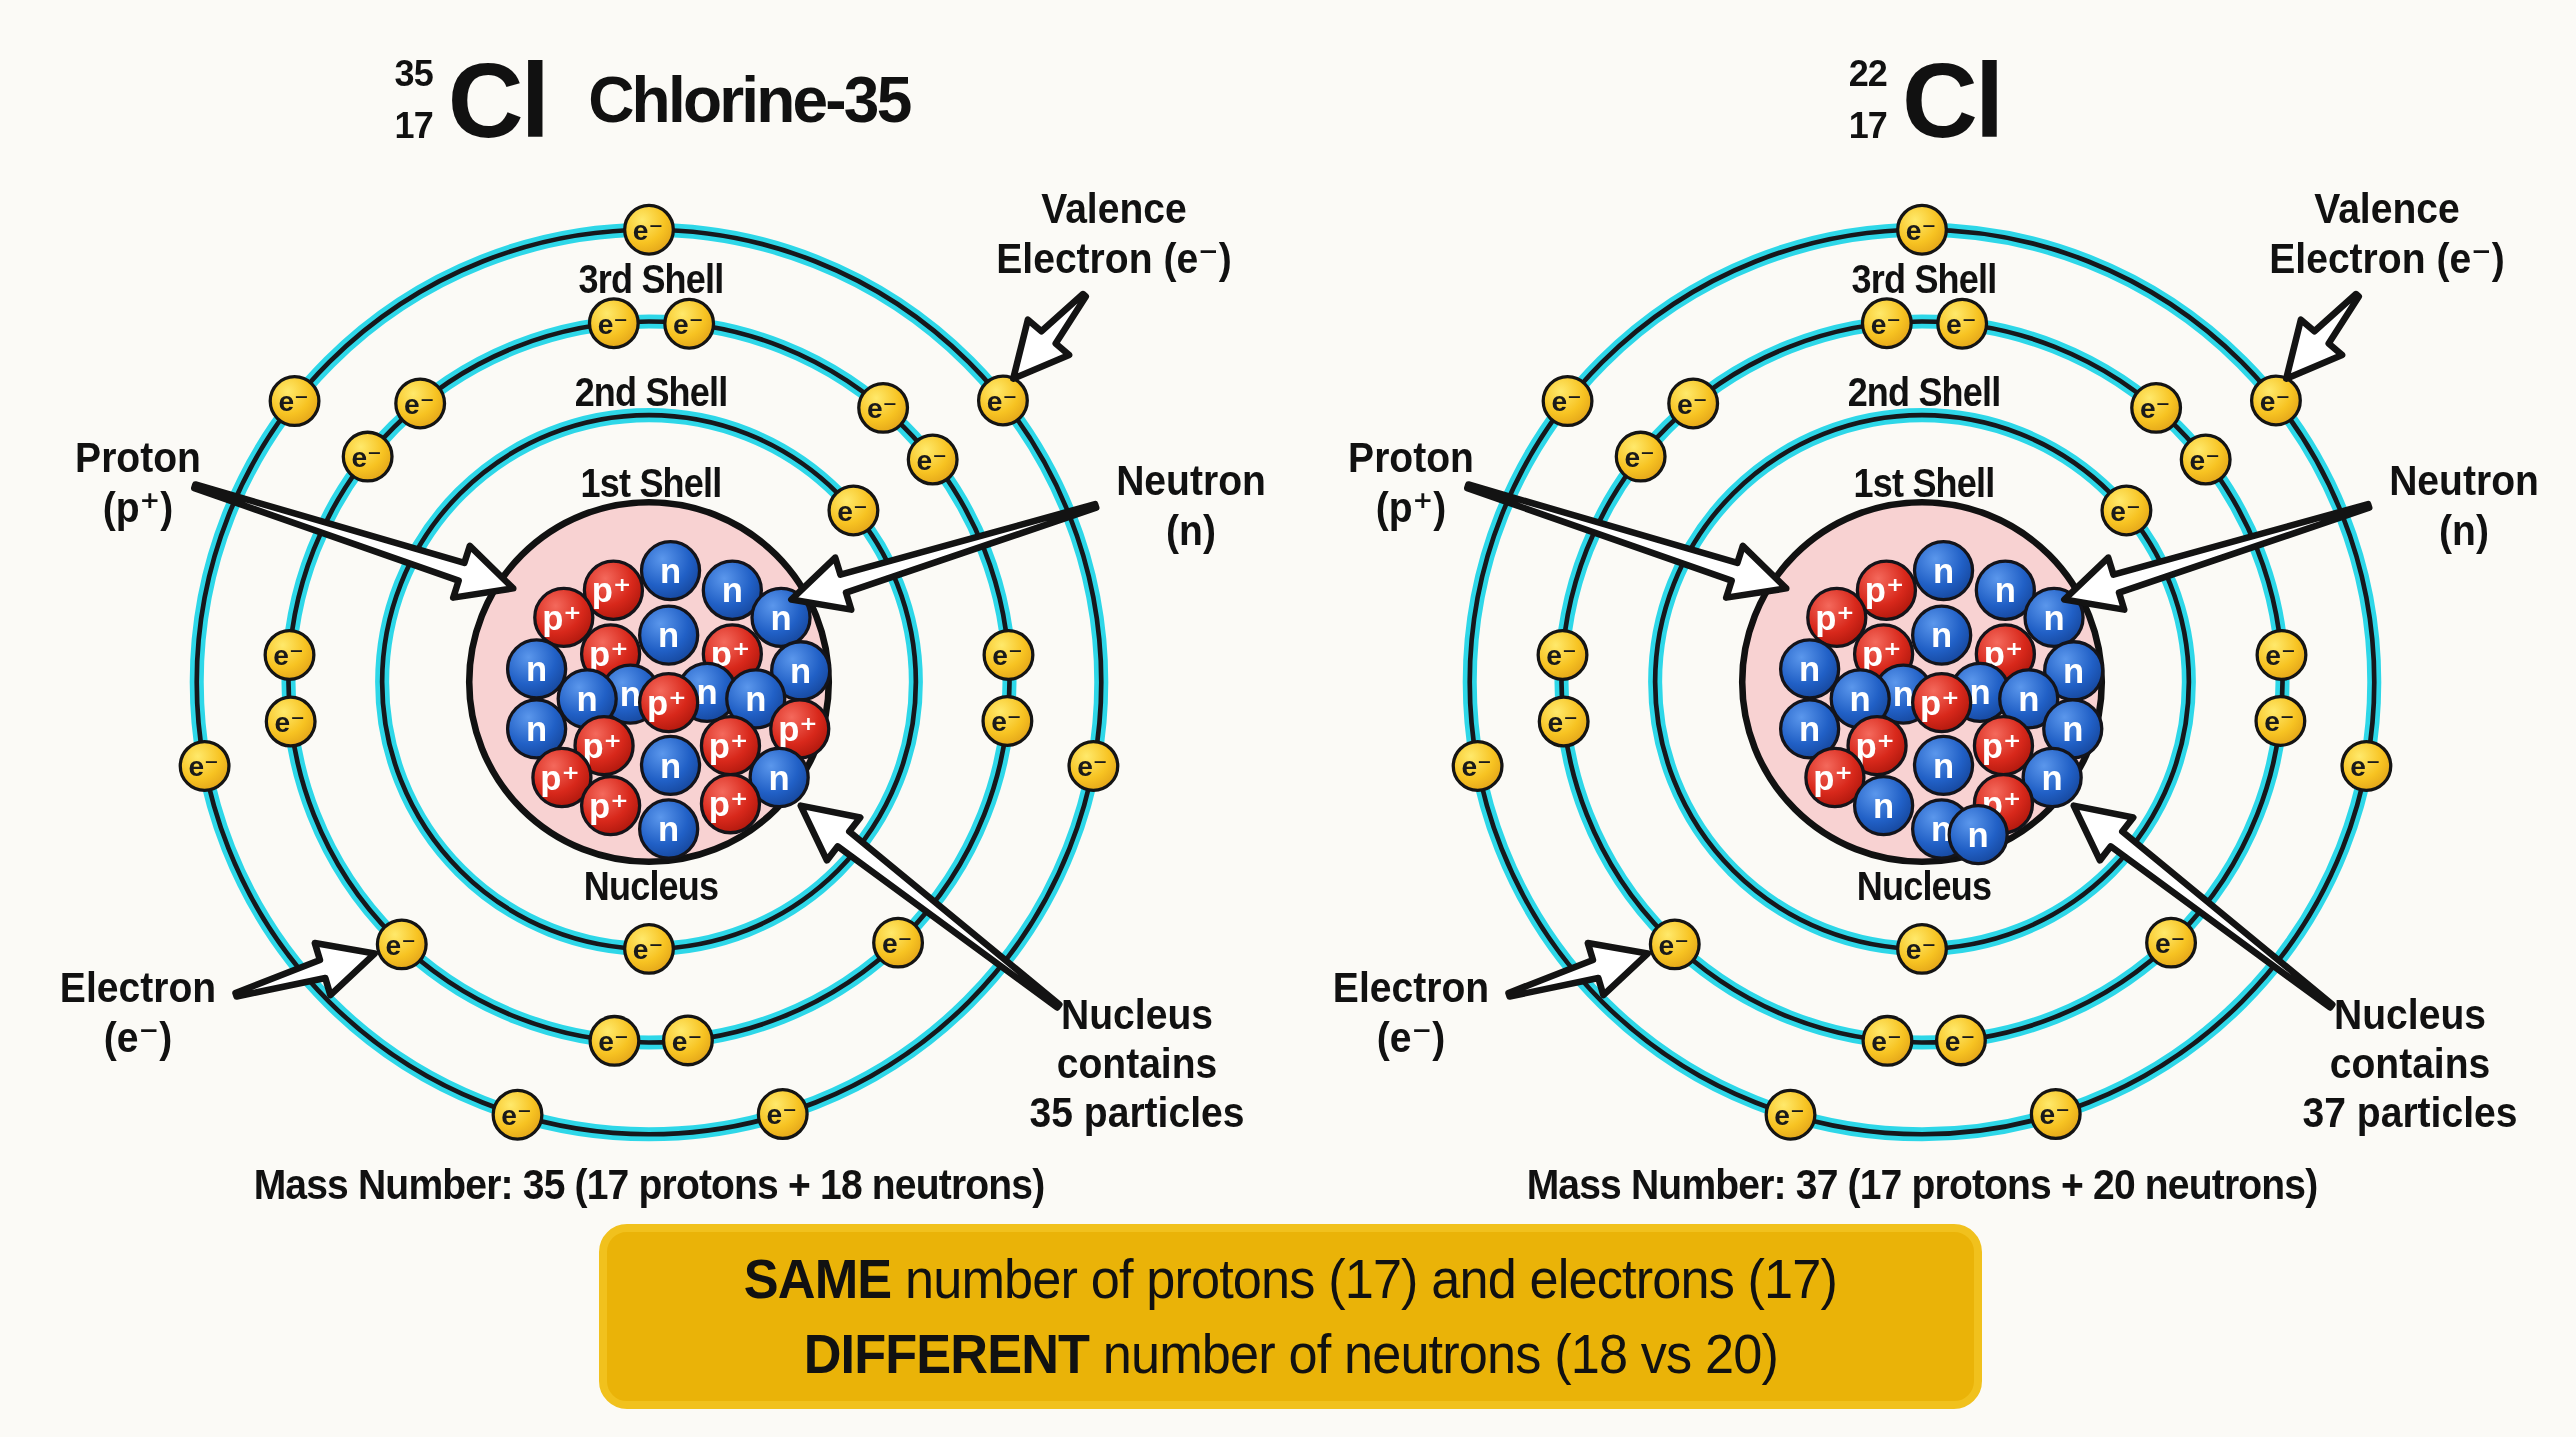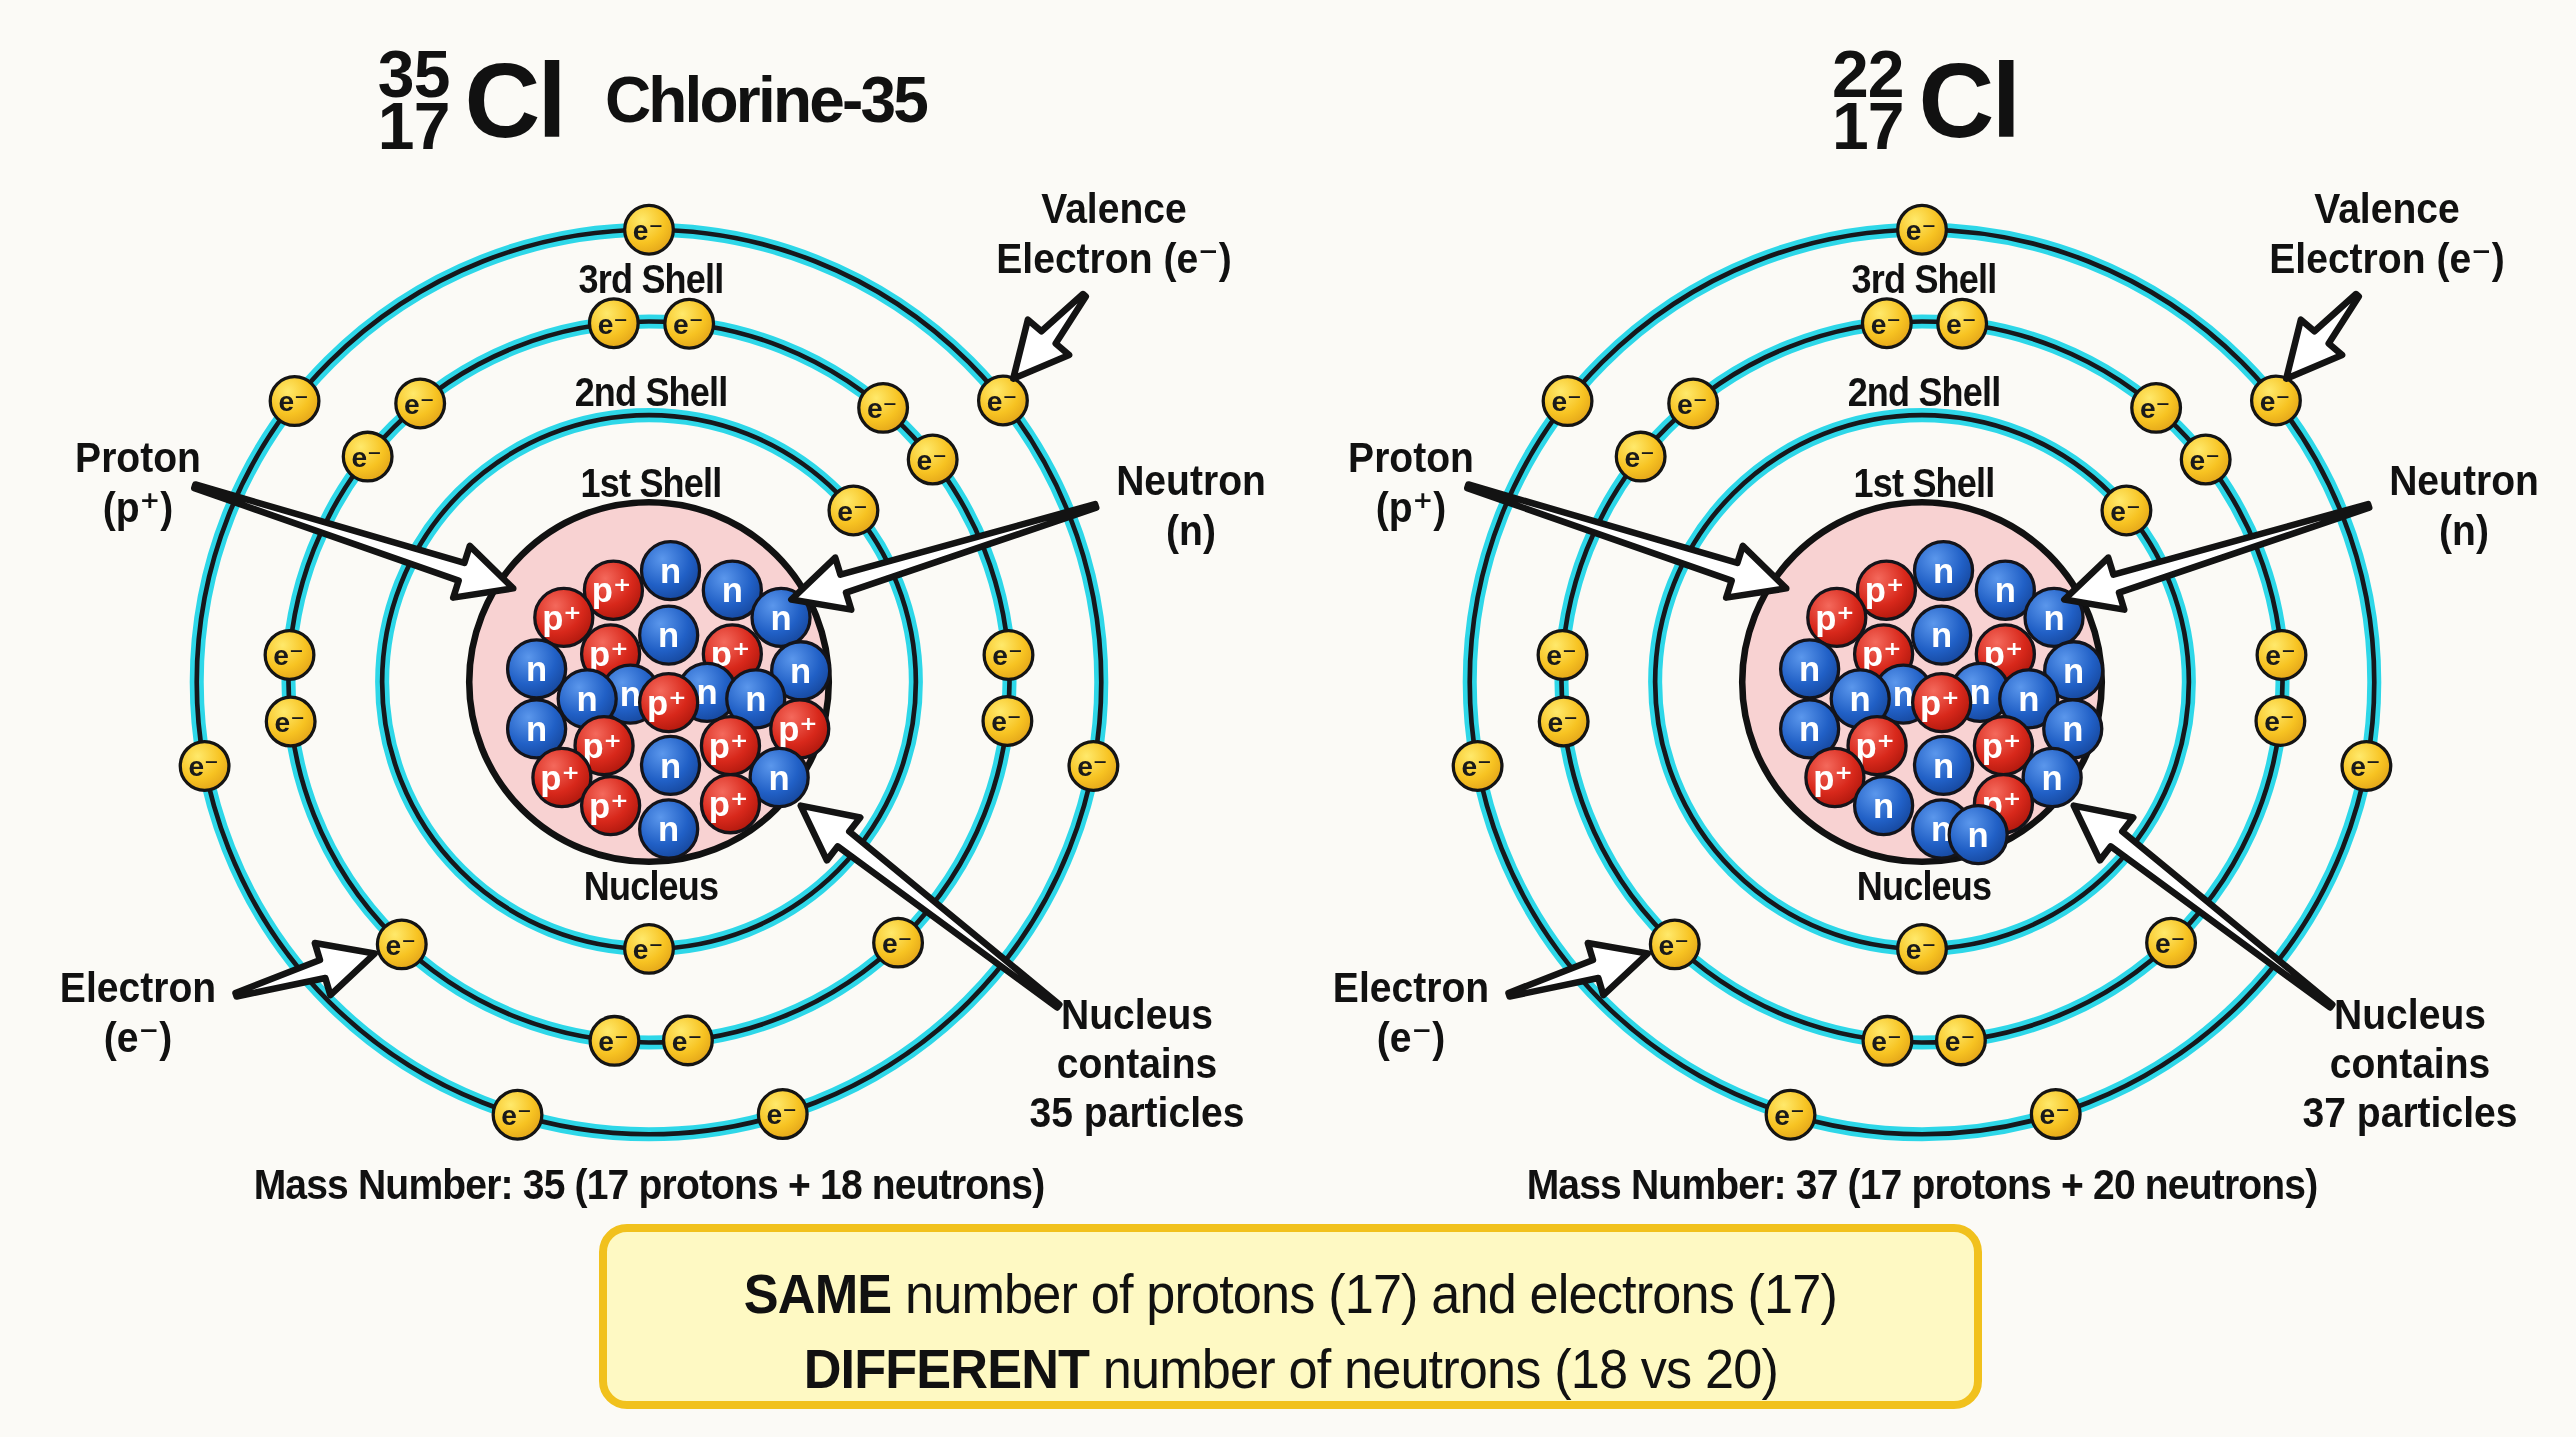--- a/index.html
+++ b/index.html
@@ -7,21 +7,21 @@
     width:2576px;height:1438px;position:relative;overflow:hidden;
     background:#fbfaf6;color:#111;
     font-family:"Liberation Sans","DejaVu Sans",sans-serif;
   }
   svg text{font-family:"Liberation Sans","DejaVu Sans",sans-serif;font-weight:bold;}
 
   
   .iso-title{position:absolute;top:30px;height:140px;display:flex;align-items:center;transform:translateX(-50%);}
   .title-0{left:652px;} .title-1{left:1925px;}
   .nuclide{display:flex;flex-direction:column;align-items:flex-end;font-weight:bold;
-           font-size:66px;line-height:52px;letter-spacing:-0.9px;}
+           font-size:36px;line-height:52px;letter-spacing:-0.9px;}
   .elem-symbol{font-size:105px;font-weight:bold;line-height:1;letter-spacing:-2.8px;margin-left:15px;}
   .iso-name{font-size:64px;font-weight:bold;letter-spacing:-2.8px;margin-left:41px;white-space:nowrap;}
 
   
   .atom-svg{position:absolute;width:1030px;height:1030px;}
   #atom-svg-0{left:134px;top:167px;} #atom-svg-1{left:1407px;top:167px;}
 
   
   .shell-label{position:absolute;transform:translate(-50%,-50%) scaleX(.9);
     font-weight:bold;font-size:40px;white-space:nowrap;letter-spacing:-0.9px;}
@@ -38,22 +38,22 @@
   .c-note-0{left:1137px;top:1063px;}  .c-note-1{left:2410px;top:1063px;}
   .c-note-0,.c-note-1{line-height:49px;}
 
   
   .mass-caption{position:absolute;top:1161px;transform:translateX(-50%) scaleX(.93);
     font-weight:bold;font-size:42px;white-space:nowrap;letter-spacing:-0.9px;}
   .mass-0{left:649px;} .mass-1{left:1922px;}
 
   
   .footer-box{position:absolute;left:599px;top:1224px;width:1383px;height:185px;
-    box-sizing:border-box;border:8.4px solid #f1c11d;border-radius:28px;background:#fef9c3;
-    display:flex;flex-direction:column;justify-content:flex-end;align-items:center;gap:11.2px;}
+    box-sizing:border-box;border:8.4px solid #f1c11d;border-radius:28px;background:#eab308;
+    display:flex;flex-direction:column;justify-content:center;align-items:center;gap:11.2px;}
   .footer-line{font-size:55px;letter-spacing:-0.9px;transform:scaleX(.95);white-space:nowrap;color:#111;}
   .footer-line .fb{font-weight:bold;}
 </style>
 </head>
 <body>
 
 <div class="iso-title title-0">
   <div class="nuclide">
     <div>35</div>
     <div>17</div>

